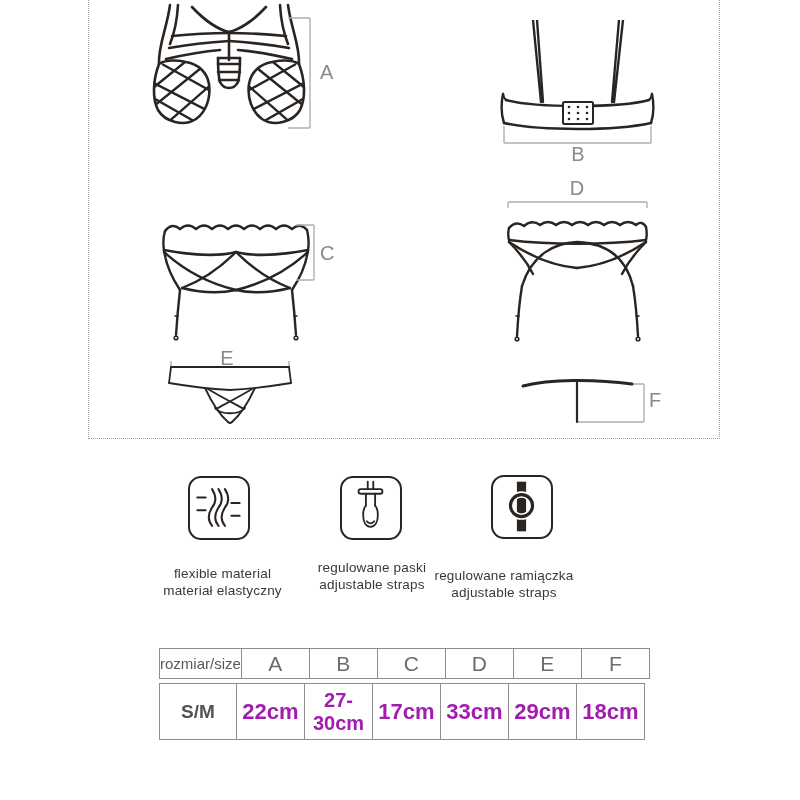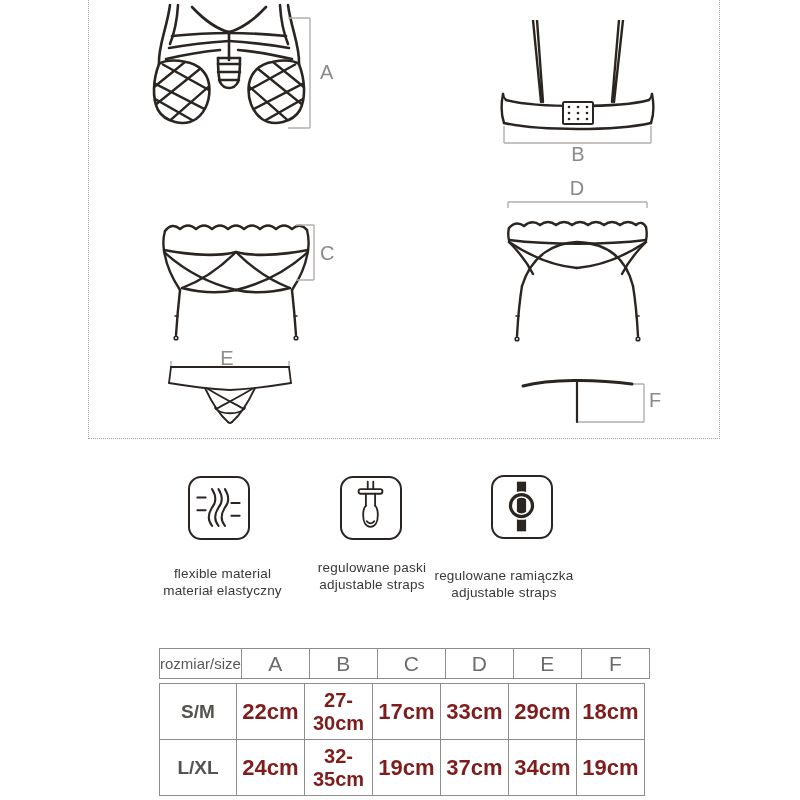--- a/index.html
+++ b/index.html
@@ -20,21 +20,21 @@
   td,th{border:1.5px solid #8f8d8b;text-align:center;vertical-align:middle;padding:0;
         font-weight:normal;background:#fff;}
   .head-table td{height:29px;}
   .body-table{margin-top:4px;}
   .body-table td{height:55px;font-weight:bold;}
   .col-label{width:76px;}
   .col-val{width:67px;}
   .rozmiar{font-size:15px;color:#5b5957;}
   .letter{font-size:21px;color:#6e6c6a;}
   .sizecell{font-size:19px;color:#55534f;}
-  .valcell{font-size:22px;color:#7f1d1d;margin-left:8px;}
+  .valcell{font-size:22px;color:#a21caf;margin-left:8px;}
   .valcell.small{font-size:20px;}
 </style>
 </head>
 <body>
 
 <div id="canvas">
 
   <div class="dashed-box"></div>
 
   <svg class="drawing" style="left:148px;top:2px;" width="170" height="132" viewBox="0 0 170 132">
@@ -237,26 +237,17 @@
       <tbody>
           <tr>
         <td class="col-label sizecell">S/M</td>
         <td class="col-val valcell">22cm</td>
         <td class="col-val valcell small">27-30cm</td>
         <td class="col-val valcell">17cm</td>
         <td class="col-val valcell">33cm</td>
         <td class="col-val valcell">29cm</td>
         <td class="col-val valcell">18cm</td>
       </tr>
-      <tr>
-        <td class="col-label sizecell">L/XL</td>
-        <td class="col-val valcell">24cm</td>
-        <td class="col-val valcell small">32-35cm</td>
-        <td class="col-val valcell">19cm</td>
-        <td class="col-val valcell">37cm</td>
-        <td class="col-val valcell">34cm</td>
-        <td class="col-val valcell">19cm</td>
-      </tr>
     </tbody>
       </table>
   </div>
 
 </div>
 
 </body></html>

